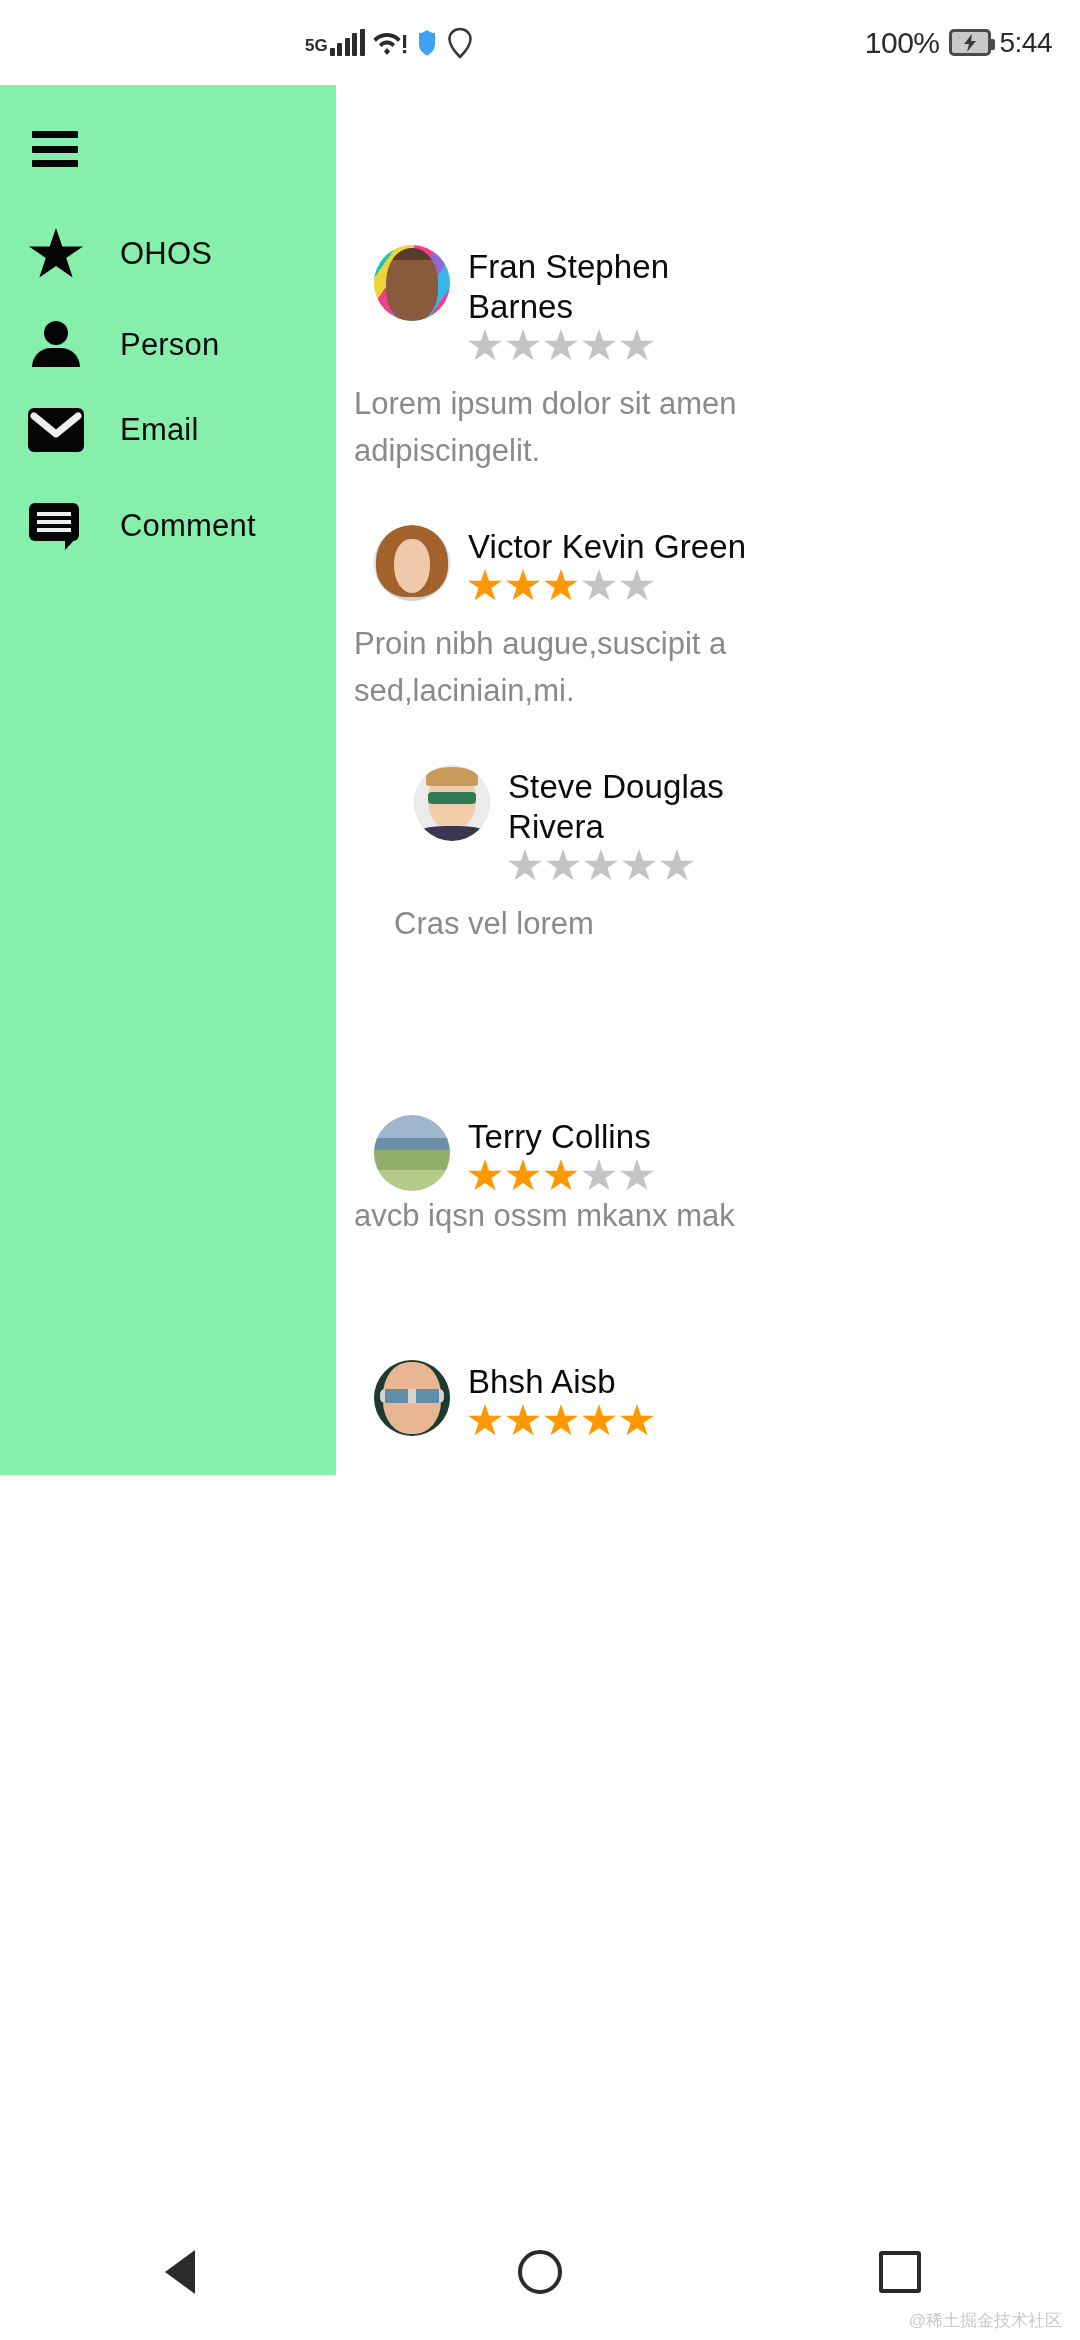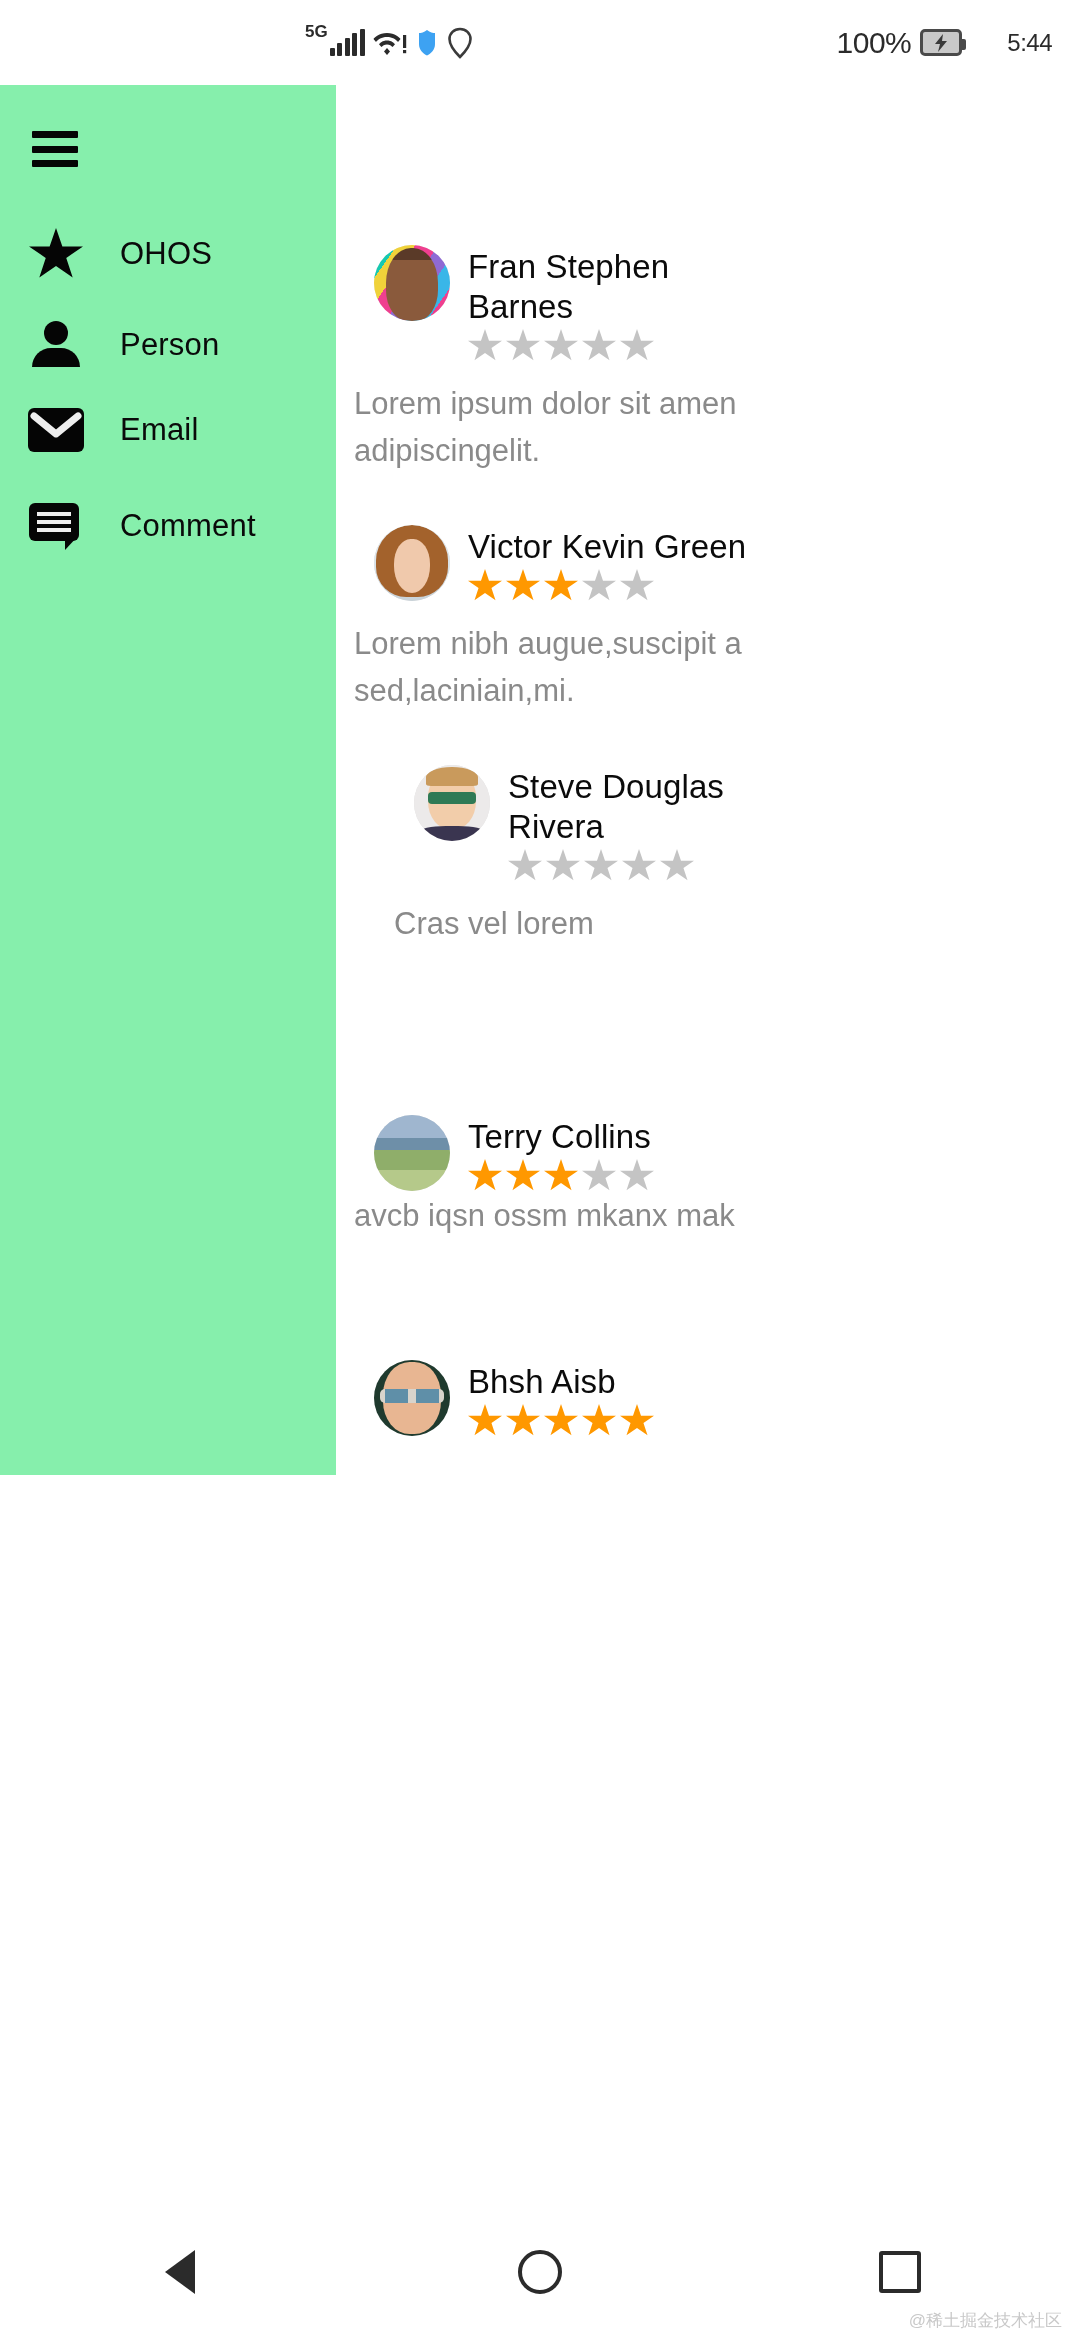--- a/index.html
+++ b/index.html
@@ -16,28 +16,28 @@
     background:#fff; display:flex; align-items:center;
   }
   .sb-left{
     position:absolute; left:305px; top:0; height:85px;
     display:flex; align-items:center; gap:8px;
   }
   .sb-right{
     position:absolute; right:28px; top:0; height:85px;
     display:flex; align-items:center; gap:9px;
   }
-  .net-label{ font-size:17px; color:#2b2b2b; font-weight:700; align-self:flex-start; margin-top:22px; margin-right:-6px;}
+  .net-label{ font-size:17px; color:#2b2b2b; font-weight:700; align-self:flex-start; margin-top:36px; margin-right:-6px;}
   .bars{ display:flex; align-items:flex-end; gap:2.5px; height:26px; }
   .bars i{ display:block; width:5px; background:#2b2b2b; border-radius:1px; }
   .bars i:nth-child(1){height:8px;} .bars i:nth-child(2){height:13px;}
   .bars i:nth-child(3){height:18px;} .bars i:nth-child(4){height:23px;}
   .bars i:nth-child(5){height:27px;}
   .sb-pct{ font-size:30px; color:#2b2b2b; letter-spacing:-0.5px; }
-  .sb-time{ font-size:24px; color:#2b2b2b; letter-spacing:-0.5px;margin-left:36px; }
+  .sb-time{ font-size:28px; color:#2b2b2b; letter-spacing:-0.5px; }
   .batt{ position:relative; width:42px; height:27px; border:3px solid #4a4a4a;
          border-radius:5px; background:#c9c9c9; display:flex; align-items:center; justify-content:center;}
   .batt:after{ content:""; position:absolute; right:-7px; top:7px; width:5px; height:11px;
                background:#4a4a4a; border-radius:0 2px 2px 0;}
 
   
   .sidebar{
     position:absolute; left:0; top:85px; width:336px; height:1390px;
     background:#86efac;
   }
@@ -250,21 +250,21 @@
           <div class="rev-name">Victor Kevin Green</div>
           <div class="stars">
             <span class="star on"></span>
               <span class="star on"></span>
               <span class="star on"></span>
             <span class="star off"></span>
               <span class="star off"></span>
           </div>
         </div>
       </div>
-      <div class="rev-body">Lorem nibh augue,suscipit a</div>
+      <div class="rev-body">Proin nibh augue,suscipit a</div>
       <div class="rev-body" style="margin-top:0">sed,laciniain,mi.</div>
     </div>
 
     <div class="review" style="top:680px;padding-left:40px;">
       <div class="rev-head">
         <div class="avatar av-steve">
           <span class="img"></span>
             <span class="face"></span>
             <span class="hair"></span>
           <span class="glass"></span>

